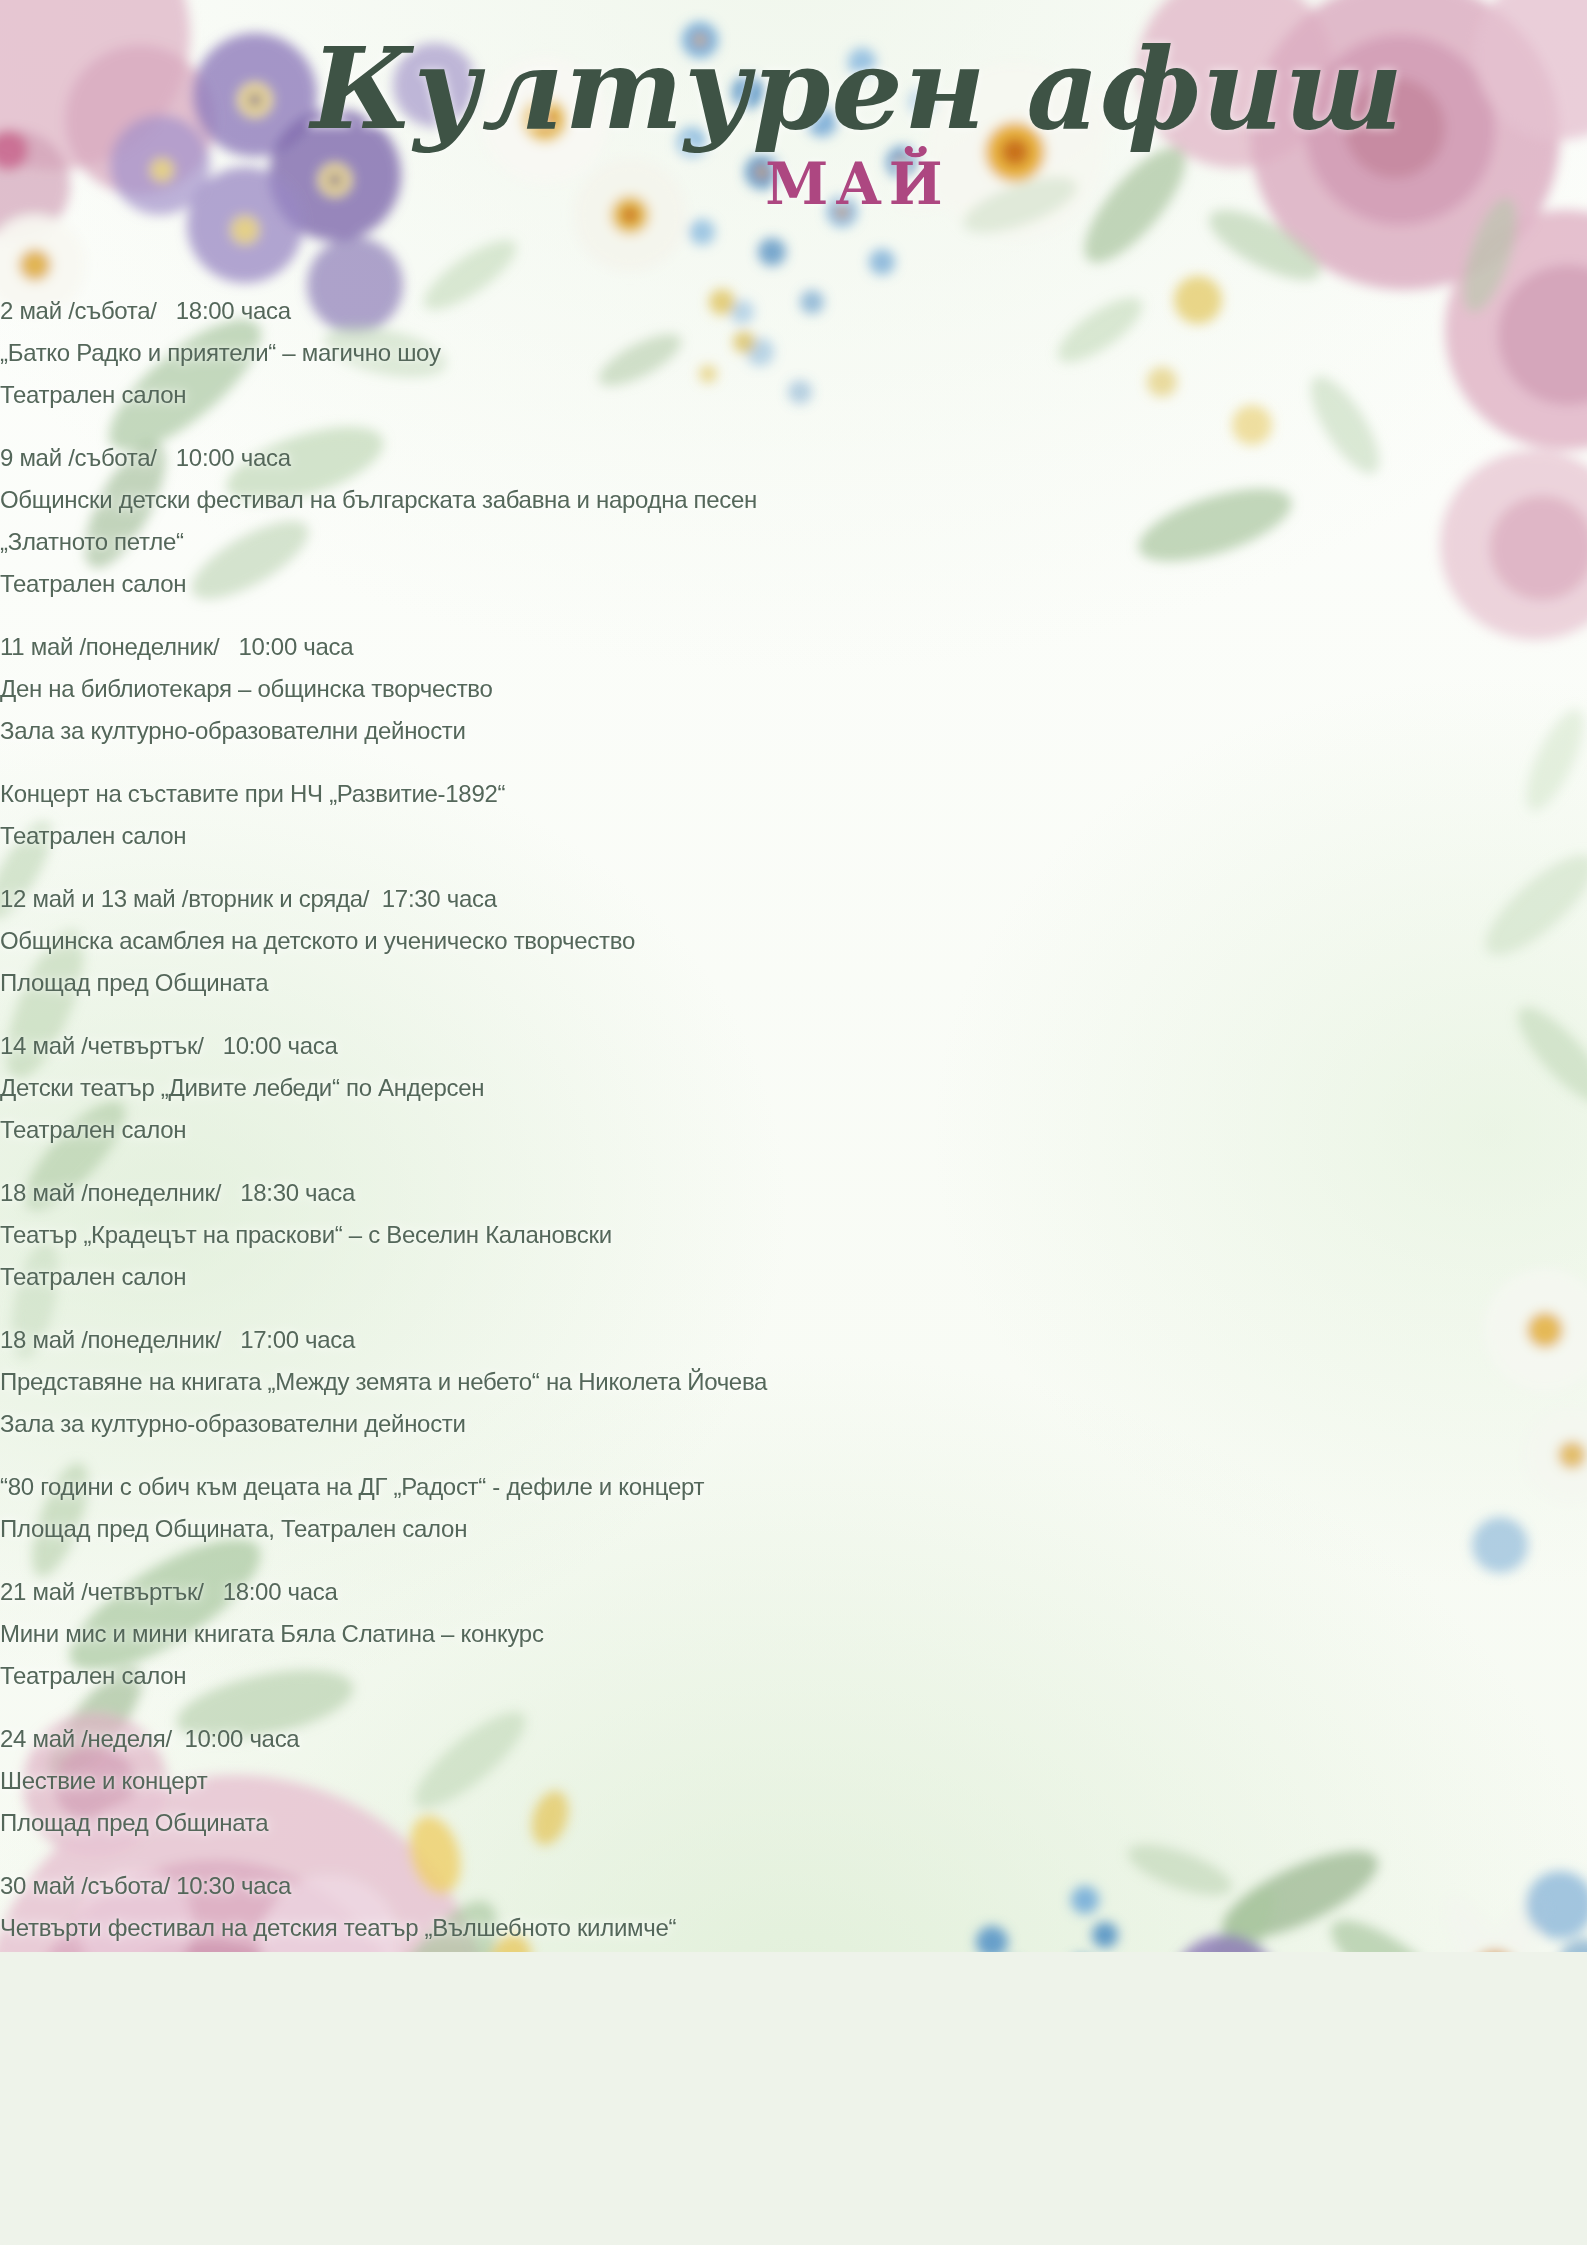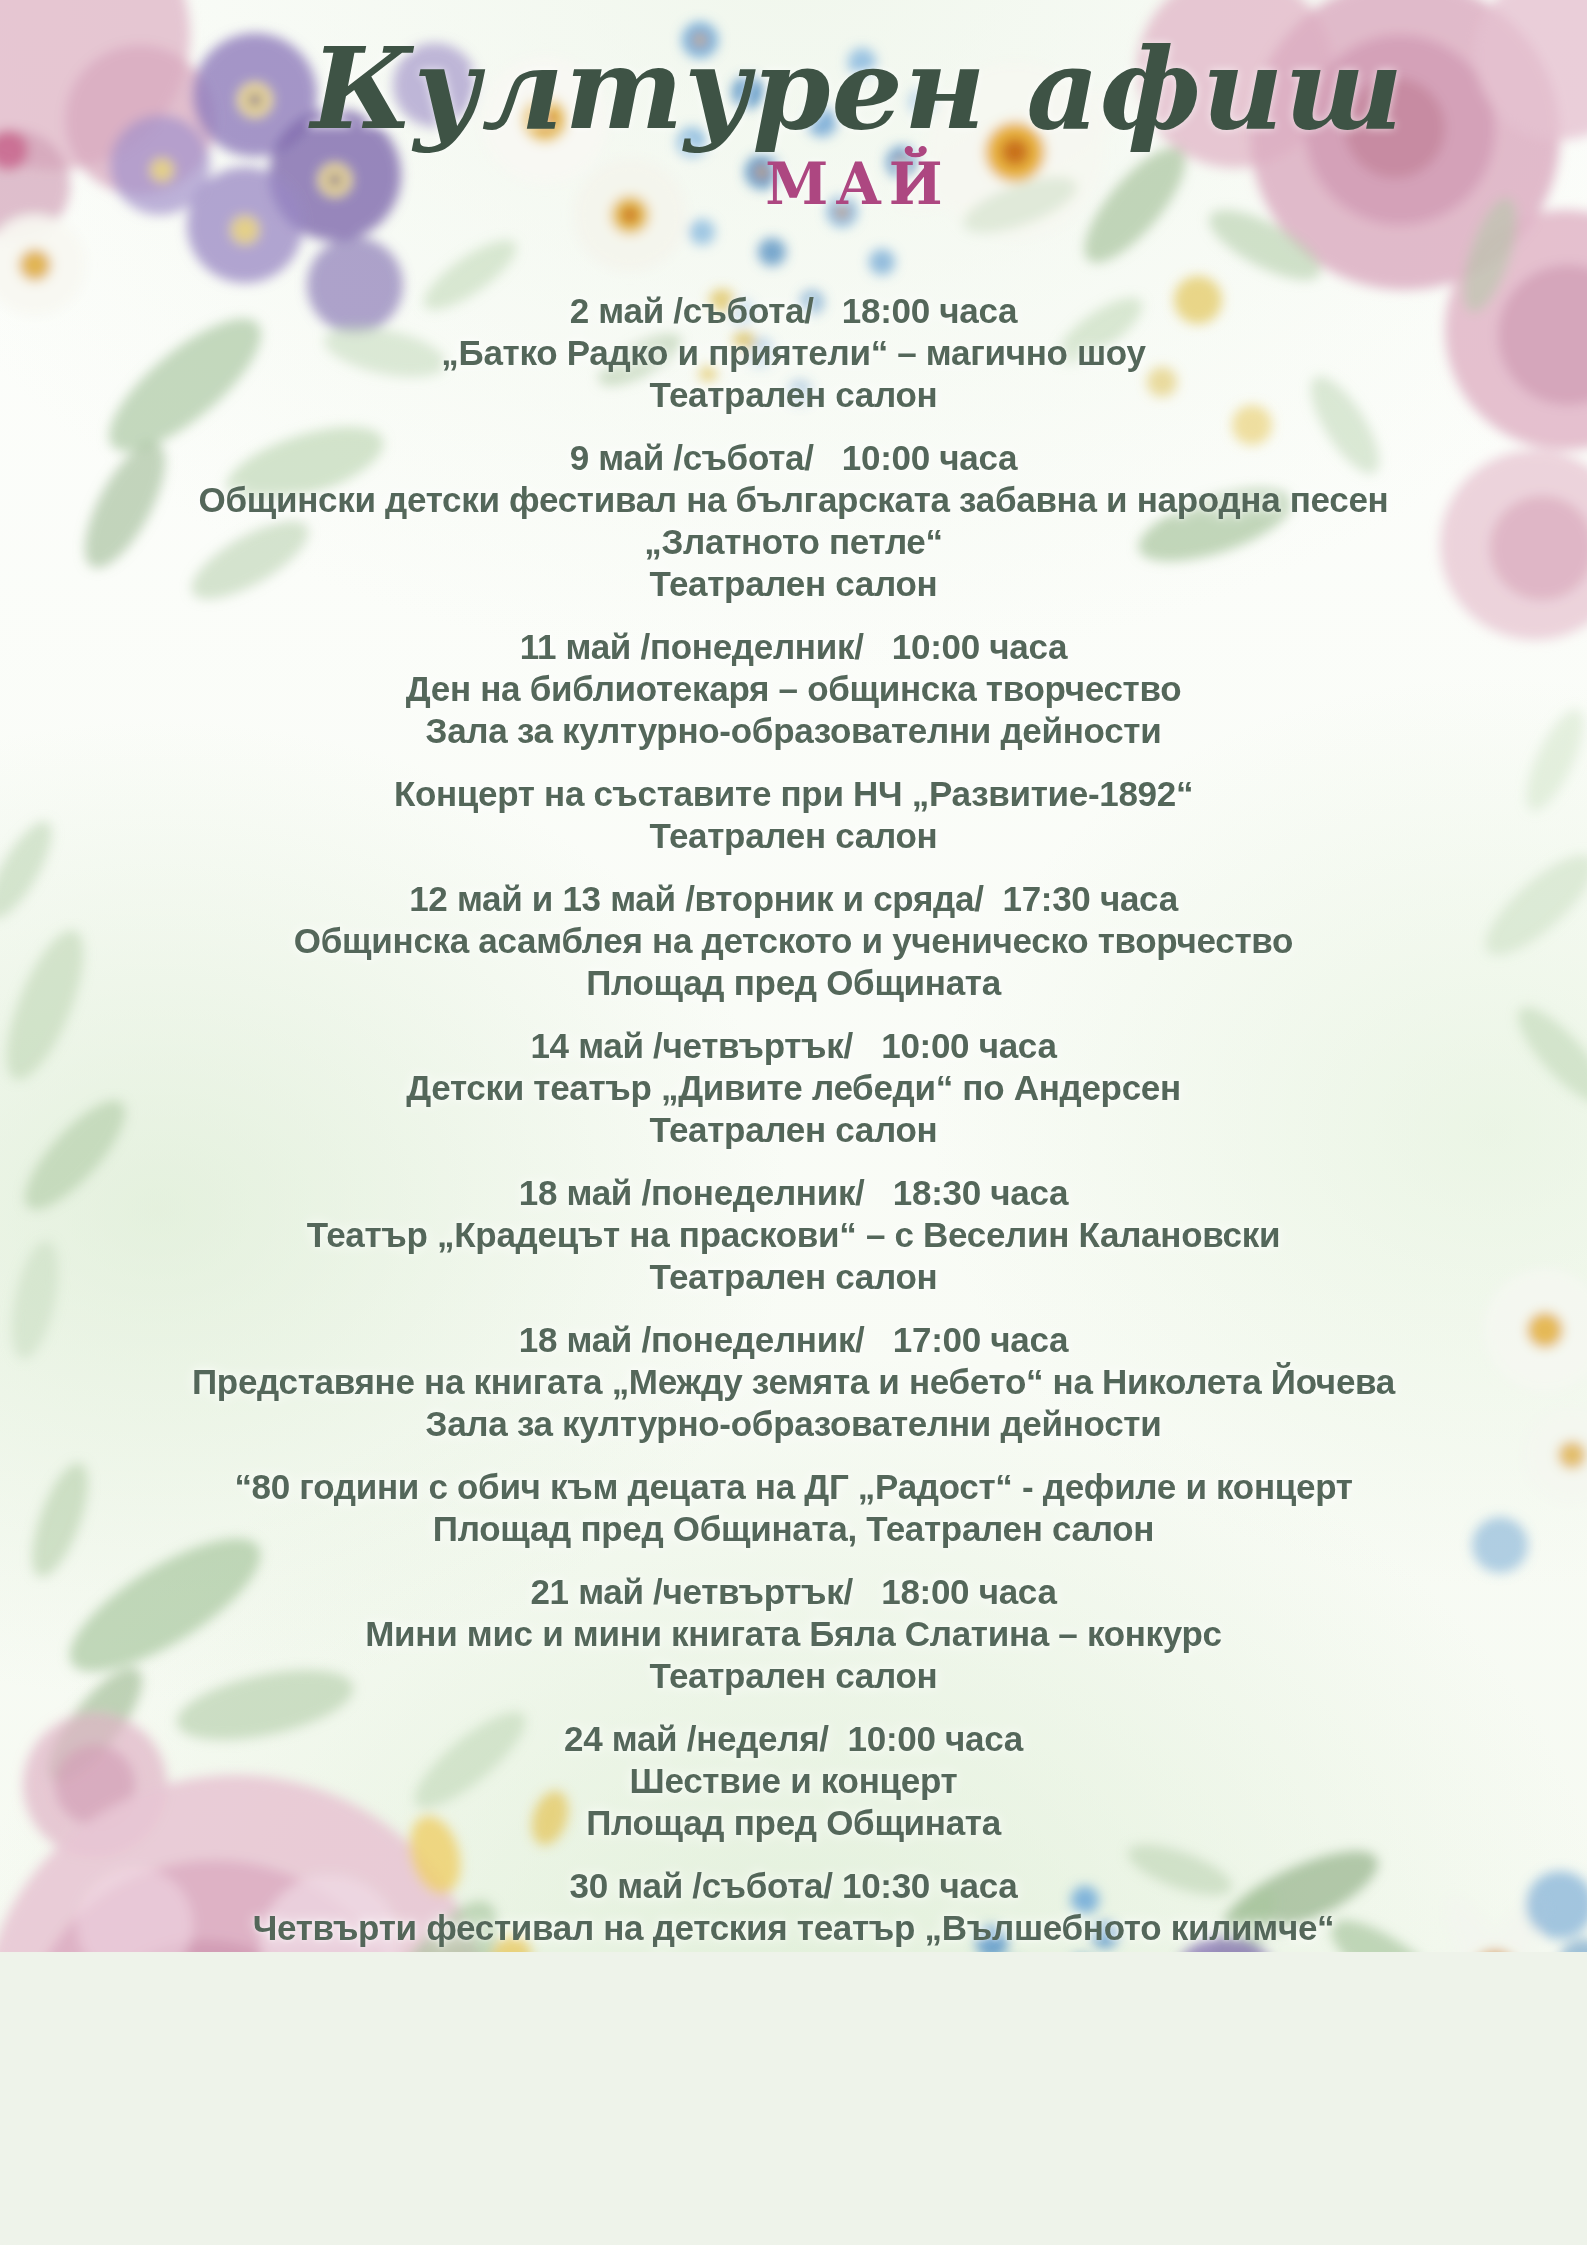--- a/index.html
+++ b/index.html
@@ -23,22 +23,22 @@
     font-size:112px; line-height:1.12; color:#3e5345; letter-spacing:1px;
     text-shadow:0 0 10px rgba(255,255,255,.65);
   }
   .poster-month {
     font-family:"DejaVu Serif", serif; font-weight:700; font-size:57px; line-height:1;
     letter-spacing:7px; color:#ad4781; margin-top:4px;
     text-shadow:0 0 8px rgba(255,255,255,.6);
   }
 
   .events {
-    margin-top:78px; text-align:center; color:#54675a; font-weight:700;
-    font-size:35px; line-height:42px; letter-spacing:-0.3px;
+    margin-top:78px; color:#54675a; font-weight:400;
+    font-size:24px; line-height:42px; letter-spacing:-0.3px;
     text-shadow:0 0 14px rgba(255,255,255,.9), 0 0 4px rgba(255,255,255,.55);
   }
   .event { margin-bottom:21px; }
   .event .line { white-space:pre; }
 </style>
 </head>
 <body>
 
 <div class="page">
 

